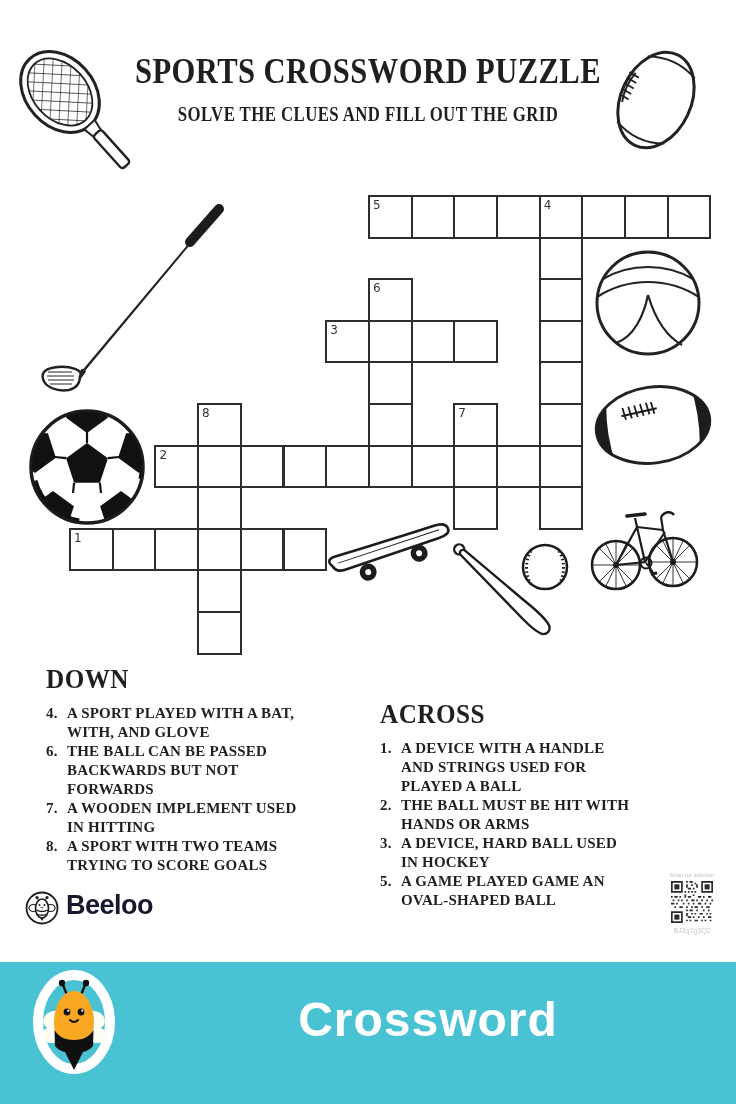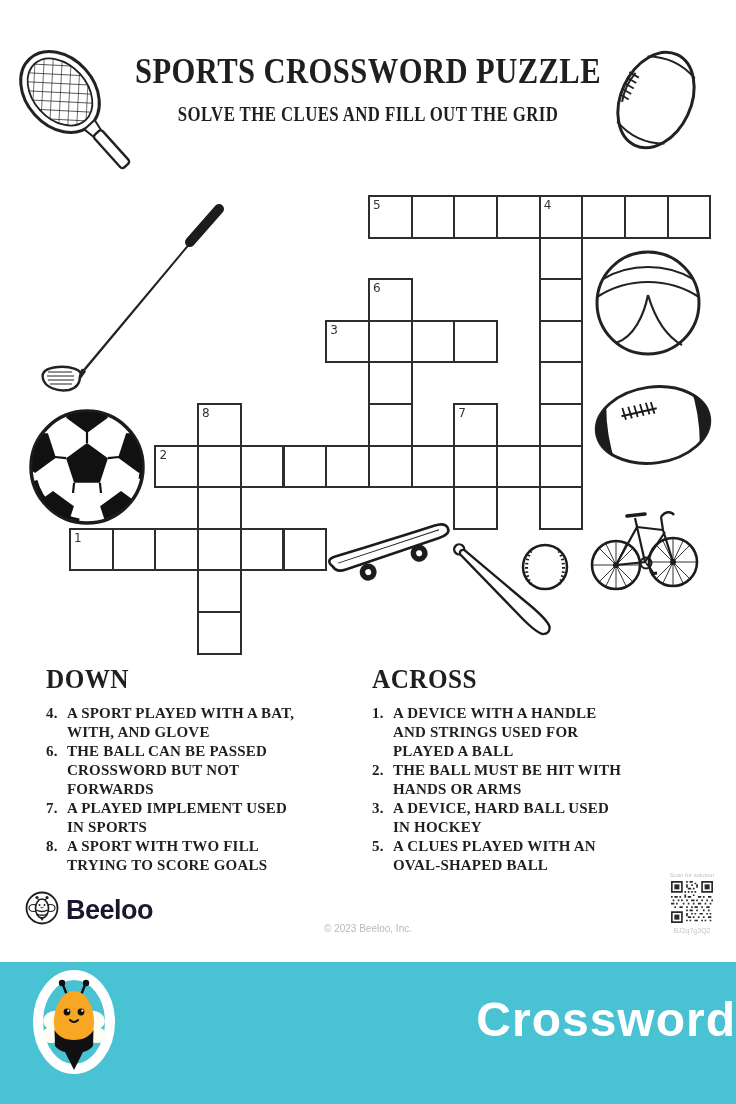--- a/index.html
+++ b/index.html
@@ -12,42 +12,42 @@
   .subtitle{position:absolute;left:0;right:0;top:103px;text-align:center;font-size:20px;font-weight:700;
          letter-spacing:.5px;transform:scaleX(.84);z-index:2;white-space:nowrap;}
   
   .grid{position:absolute;left:69px;top:195px;width:643px;height:460px;z-index:2;}
   .cell{position:absolute;background:#fff;border:2px solid #2d2d2d;box-sizing:border-box;}
   .cellnum{position:absolute;left:3px;top:1px;font-family:"DejaVu Sans",sans-serif;font-size:12px;
            font-weight:400;color:#333;line-height:14px;}
   
   .clues{position:absolute;top:663px;z-index:2;}
   .clues-down{left:46px;width:300px;}
-  .clues-across{left:372px;width:320px;}
+  .clues-across{left:380px;width:320px;margin-top:35px;}
   .clues h2{margin:0;font-size:28px;font-weight:700;letter-spacing:.5px;transform:scaleX(.9);
             transform-origin:left center;}
   .clues ul{list-style:none;margin:9px 0 0 0;padding:0;width:252px;}
   .clues li{display:flex;font-size:15px;font-weight:700;line-height:19px;letter-spacing:.2px;}
   .cnum{width:21px;flex:none;}
   .ctext{flex:1;width:228px;}
   
-  .brand{position:absolute;left:24px;top:890px;display:flex;align-items:flex-end;z-index:2;}
+  .brand{position:absolute;left:24px;top:890px;display:flex;align-items:flex-start;z-index:2;}
   .brand-name{font-family:"Liberation Sans",sans-serif;font-weight:700;font-size:27px;color:#17172e;
               letter-spacing:-.5px;margin-left:6px;}
   .copyright{position:absolute;left:0;right:0;top:923px;text-align:center;z-index:2;
              font-family:"Liberation Sans",sans-serif;font-size:10px;color:#b9b9b9;}
   .qr-label{position:absolute;left:666px;top:872px;width:52px;text-align:center;z-index:2;
             font-family:"Liberation Sans",sans-serif;font-size:6px;color:#c2c2c2;}
   .qr{position:absolute;left:671px;top:881px;width:42px;height:42px;z-index:2;}
   .qr-text{position:absolute;left:664px;top:927px;width:56px;text-align:center;z-index:2;
            font-family:"Liberation Sans",sans-serif;font-size:7px;color:#c6c6c6;}
   
   .banner{position:absolute;left:0;top:962px;width:736px;height:142px;background:#49C3D4;z-index:3;}
   .banner-bee{position:absolute;left:20px;top:8px;}
-  .banner-title{position:absolute;left:120px;right:0;top:30px;text-align:right;
+  .banner-title{position:absolute;left:120px;right:0;top:30px;text-align:center;
                 font-family:"Liberation Sans",sans-serif;font-weight:700;font-size:48px;color:#fff;
                 letter-spacing:1px;}
 </style>
 </head>
 <body>
 
 <div class="page">
 
   <svg class="art" viewBox="0 0 736 1104">
     <defs>
@@ -237,29 +237,29 @@
 
   <section class="clues clues-down">
     <h2>DOWN</h2>
     <ul>
       <li>
           <span class="cnum">4.</span>
           <span class="ctext">A SPORT PLAYED WITH A BAT, WITH, AND GLOVE</span>
         </li>
       <li>
           <span class="cnum">6.</span>
-          <span class="ctext">THE BALL CAN BE PASSED CROSSWORD BUT NOT FORWARDS</span>
+          <span class="ctext">THE BALL CAN BE PASSED BACKWARDS BUT NOT FORWARDS</span>
         </li>
       <li>
           <span class="cnum">7.</span>
-          <span class="ctext">A PLAYED IMPLEMENT USED IN SPORTS</span>
+          <span class="ctext">A WOODEN IMPLEMENT USED IN HITTING</span>
         </li>
       <li>
           <span class="cnum">8.</span>
-          <span class="ctext">A SPORT WITH TWO FILL TRYING TO SCORE GOALS</span>
+          <span class="ctext">A SPORT WITH TWO TEAMS TRYING TO SCORE GOALS</span>
         </li>
     </ul>
   </section>
 
   <section class="clues clues-across">
     <h2>ACROSS</h2>
     <ul>
       <li>
           <span class="cnum">1.</span>
           <span class="ctext">A DEVICE WITH A HANDLE AND STRINGS USED FOR PLAYED A BALL</span>
@@ -267,21 +267,21 @@
       <li>
           <span class="cnum">2.</span>
           <span class="ctext">THE BALL MUST BE HIT WITH HANDS OR ARMS</span>
         </li>
       <li>
           <span class="cnum">3.</span>
           <span class="ctext">A DEVICE, HARD BALL USED IN HOCKEY</span>
         </li>
       <li>
           <span class="cnum">5.</span>
-          <span class="ctext">A CLUES PLAYED WITH AN OVAL-SHAPED BALL</span>
+          <span class="ctext">A GAME PLAYED GAME AN OVAL-SHAPED BALL</span>
         </li>
     </ul>
   </section>
 
   <div class="brand">
     <svg width="36" height="36" viewBox="0 0 36 36">
       <circle cx="18" cy="18" r="15.5" fill="#fff" stroke="#1d1d1d" stroke-width="1.8"></circle>
       <circle cx="13" cy="7.5" r="1.6" fill="#1d1d1d"></circle>
         <circle cx="23" cy="7.5" r="1.6" fill="#1d1d1d"></circle>
       <path d="M14,9 L15.5,12 M22,9 L20.5,12" stroke="#1d1d1d" stroke-width="1.2" fill="none"></path>
@@ -290,21 +290,20 @@
       <ellipse cx="18" cy="18.5" rx="6.5" ry="9.5" fill="#fff" stroke="#1d1d1d" stroke-width="1.6"></ellipse>
       <path d="M12.2,20 Q18,23 23.8,20 M12.8,24 Q18,26.5 23.2,24" stroke="#1d1d1d" stroke-width="1.3" fill="none"></path>
       <circle cx="15.5" cy="15" r="1" fill="#1d1d1d"></circle>
         <circle cx="20.5" cy="15" r="1" fill="#1d1d1d"></circle>
       <path d="M16.5,17.2 Q18,18.8 19.5,17.2" stroke="#1d1d1d" stroke-width=".9" fill="none"></path>
       <path d="M18,31 L15.8,27.6 L20.2,27.6 Z" fill="#1d1d1d"></path>
     </svg>
     <span class="brand-name">Beeloo</span>
   </div>
 
-  <div class="copyright">© 2023 Beeloo, Inc.</div>
 
   <div class="qr-label">Scan for solution</div>
   <svg class="qr" viewBox="0 0 25 25">
     <g fill="#2a2a2a">
       <path fill-rule="evenodd" d="M0,0h7v7h-7z M1,1h5v5h-5z"></path>
         <rect x="2" y="2" width="3" height="3"></rect>
       <path fill-rule="evenodd" d="M18,0h7v7h-7z M19,1h5v5h-5z"></path>
         <rect x="20" y="2" width="3" height="3"></rect>
       <path fill-rule="evenodd" d="M0,18h7v7h-7z M1,19h5v5h-5z"></path>
         <rect x="2" y="20" width="3" height="3"></rect>

